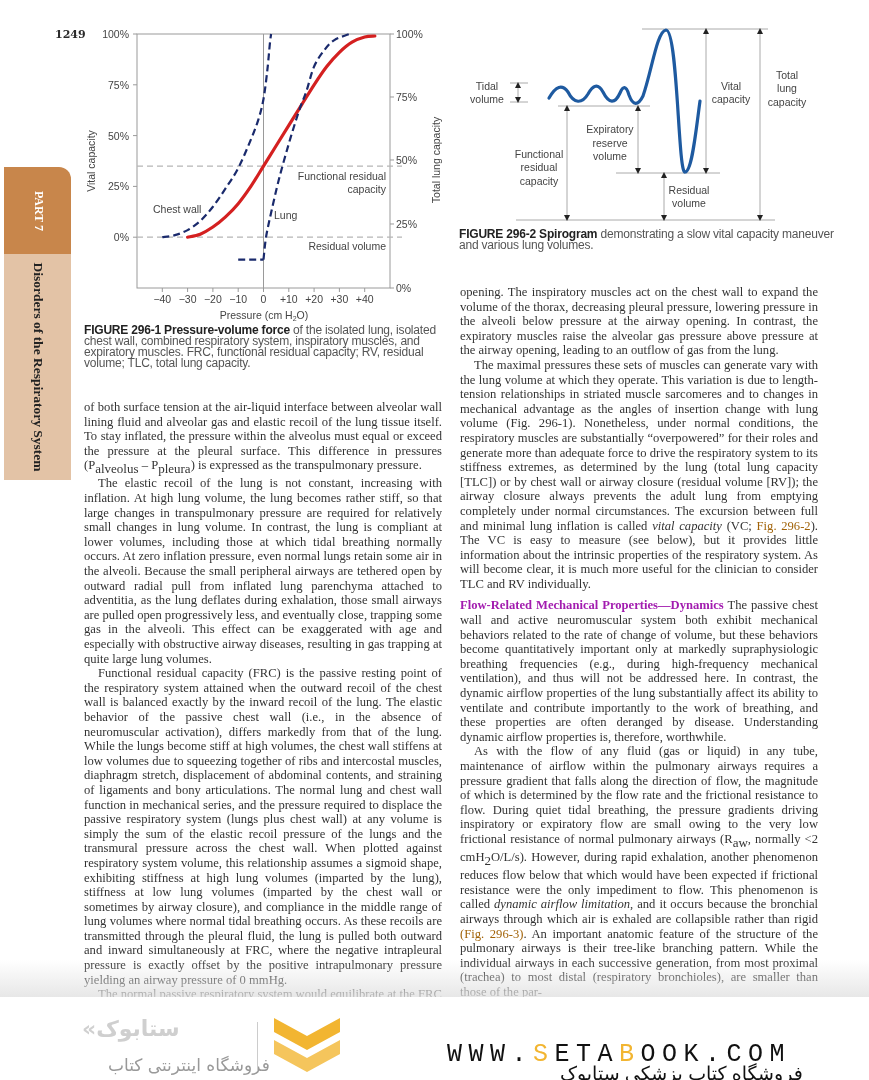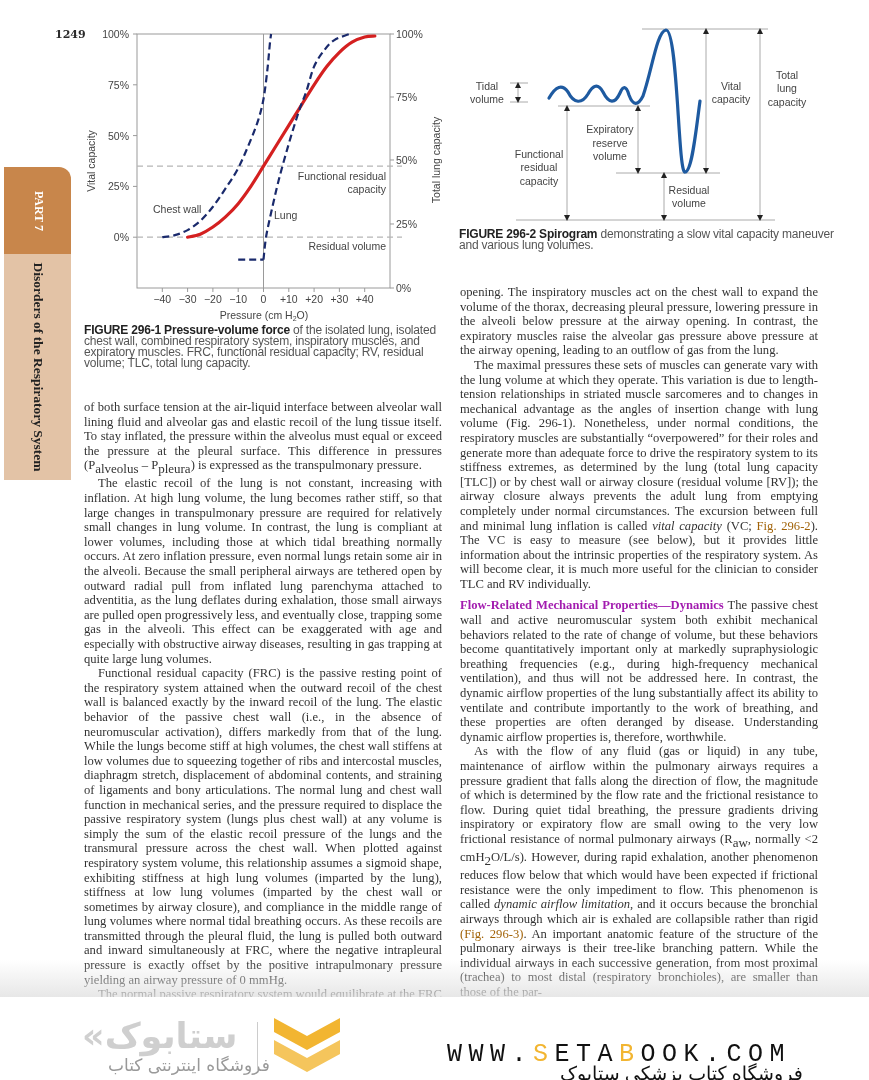--- a/index.html
+++ b/index.html
@@ -29,21 +29,21 @@
   .colR { left:460px; top:285px; width:358px; }
   .col .h { font-weight:bold; color:#a21caf; }
   .col .link { color:#a16207; }
   .col sub { font-size:13px; }
 
   .fade { left:0; top:960px; width:869px; height:42px; background:linear-gradient(to bottom, rgba(255,255,255,0), rgba(225,225,225,0.9)); }
   .footer { left:0; top:997px; width:869px; height:83px; background:#fff; }
   .ft-fa { left:560px; top:1018px; font-size:19px; font-family:Liberation Sans, sans-serif; color:#111; direction:rtl;margin-top:44px; }
   .ft-url { left:447px; top:1040px; font-size:25px; letter-spacing:6.5px; font-family:Liberation Mono, monospace; color:#111; }
   .ft-url .y { color:#f2b531; }
-  .logo-txt { left:82px; top:1016px; font-size:35px; font-weight:bold; color:#c8c8c8; font-family:"DejaVu Sans", sans-serif; }
+  .logo-txt { left:82px; top:1016px; font-size:22px; font-weight:bold; color:#c8c8c8; font-family:"DejaVu Sans", sans-serif; }
   .logo-sub { left:108px; top:1055px; font-size:17px; color:#999; font-family:"DejaVu Sans", sans-serif; direction:rtl; }
   .logo-bar { left:257px; top:1022px; width:1px; height:48px; background:#ccc; }
 </style>
 </head>
 <body>
 
 <div class="abs page-num">1249</div>
 
 <div class="abs side-part">
   <span>PART 7</span>

